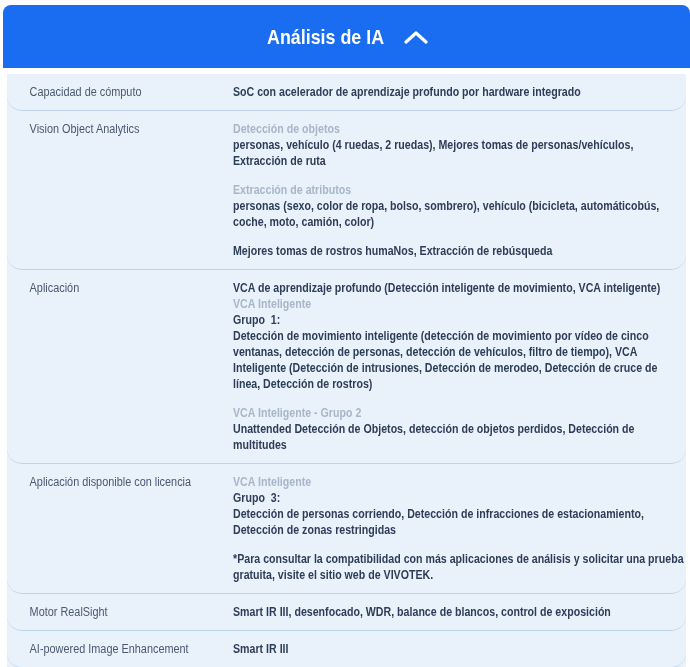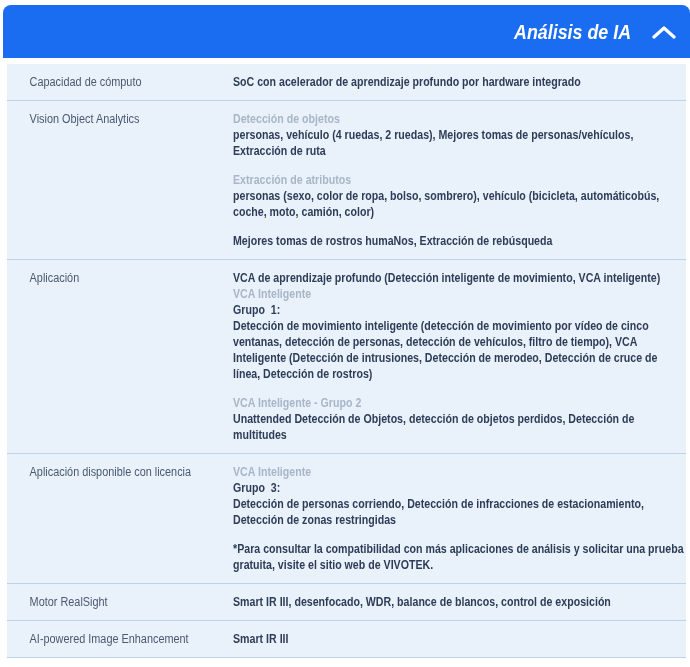--- a/index.html
+++ b/index.html
@@ -13,49 +13,49 @@
   }
   html,body{
     margin:0;padding:0;
     width:690px;height:667px;
     background:#ffffff;
     overflow:hidden;
     font-family:"Liberation Sans", sans-serif;
   }
   .accordion-header{
     margin:5px 0 0 3px;
-    height:53px;
+    height:63px;
     background:var(--header-bg);
     border-radius:8px 8px 0 0;
     display:flex;
     align-items:center;
-    justify-content:flex-end;
+    justify-content:center;
     padding:0 14px 0 16px;
     box-sizing:border-box;
     cursor:pointer;
-    font-style:italic;
   }
   .section-title{
     color:var(--title);
     font-size:21px;
     font-weight:700;
     display:inline-block;
     transform:scaleX(0.85);
     transform-origin:left center;
     white-space:nowrap;
   }
   .chevron{display:flex;align-items:center;}
   .spec-table{
     margin:6px 4px 0 7px;
     background:var(--body-bg);
   }
   .row{
     display:flex;
     padding:10px 0;
     border-bottom:1px solid var(--divider);
+    border-radius:15px;
   }
   .cell-label{
     flex:0 0 260px;
     width:260px;
     margin-right:-34px;
     box-sizing:border-box;
     padding-left:26px;
     font-size:12.5px;
     line-height:16px;
     color:var(--label);

